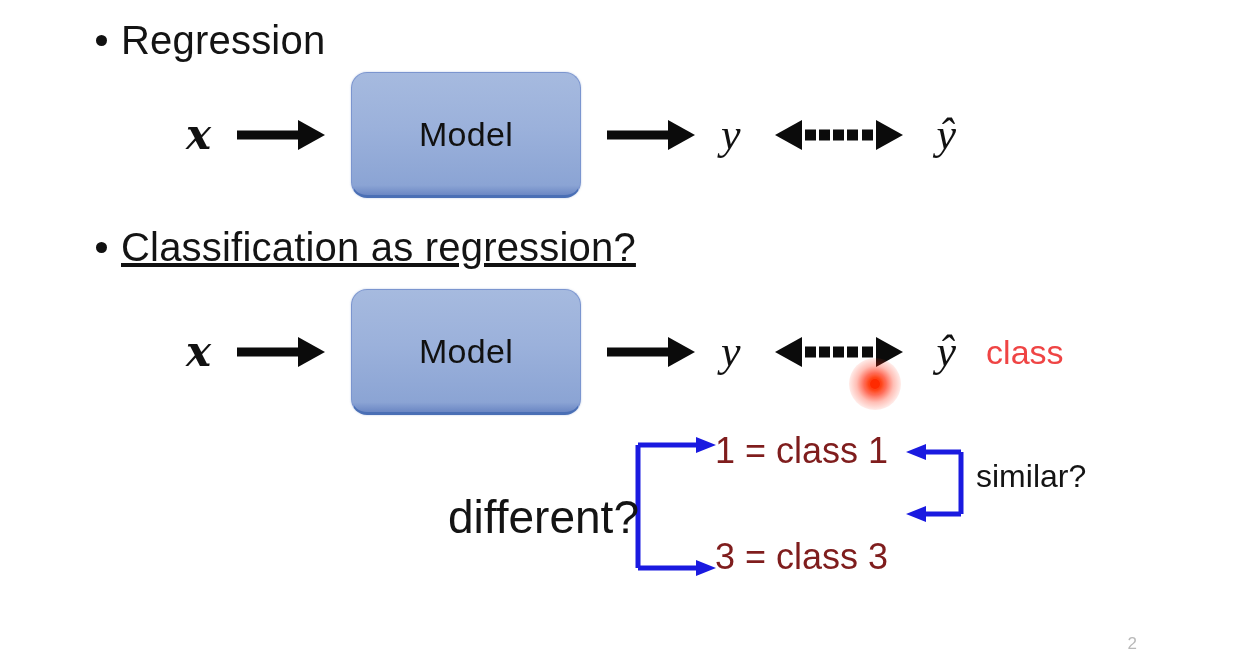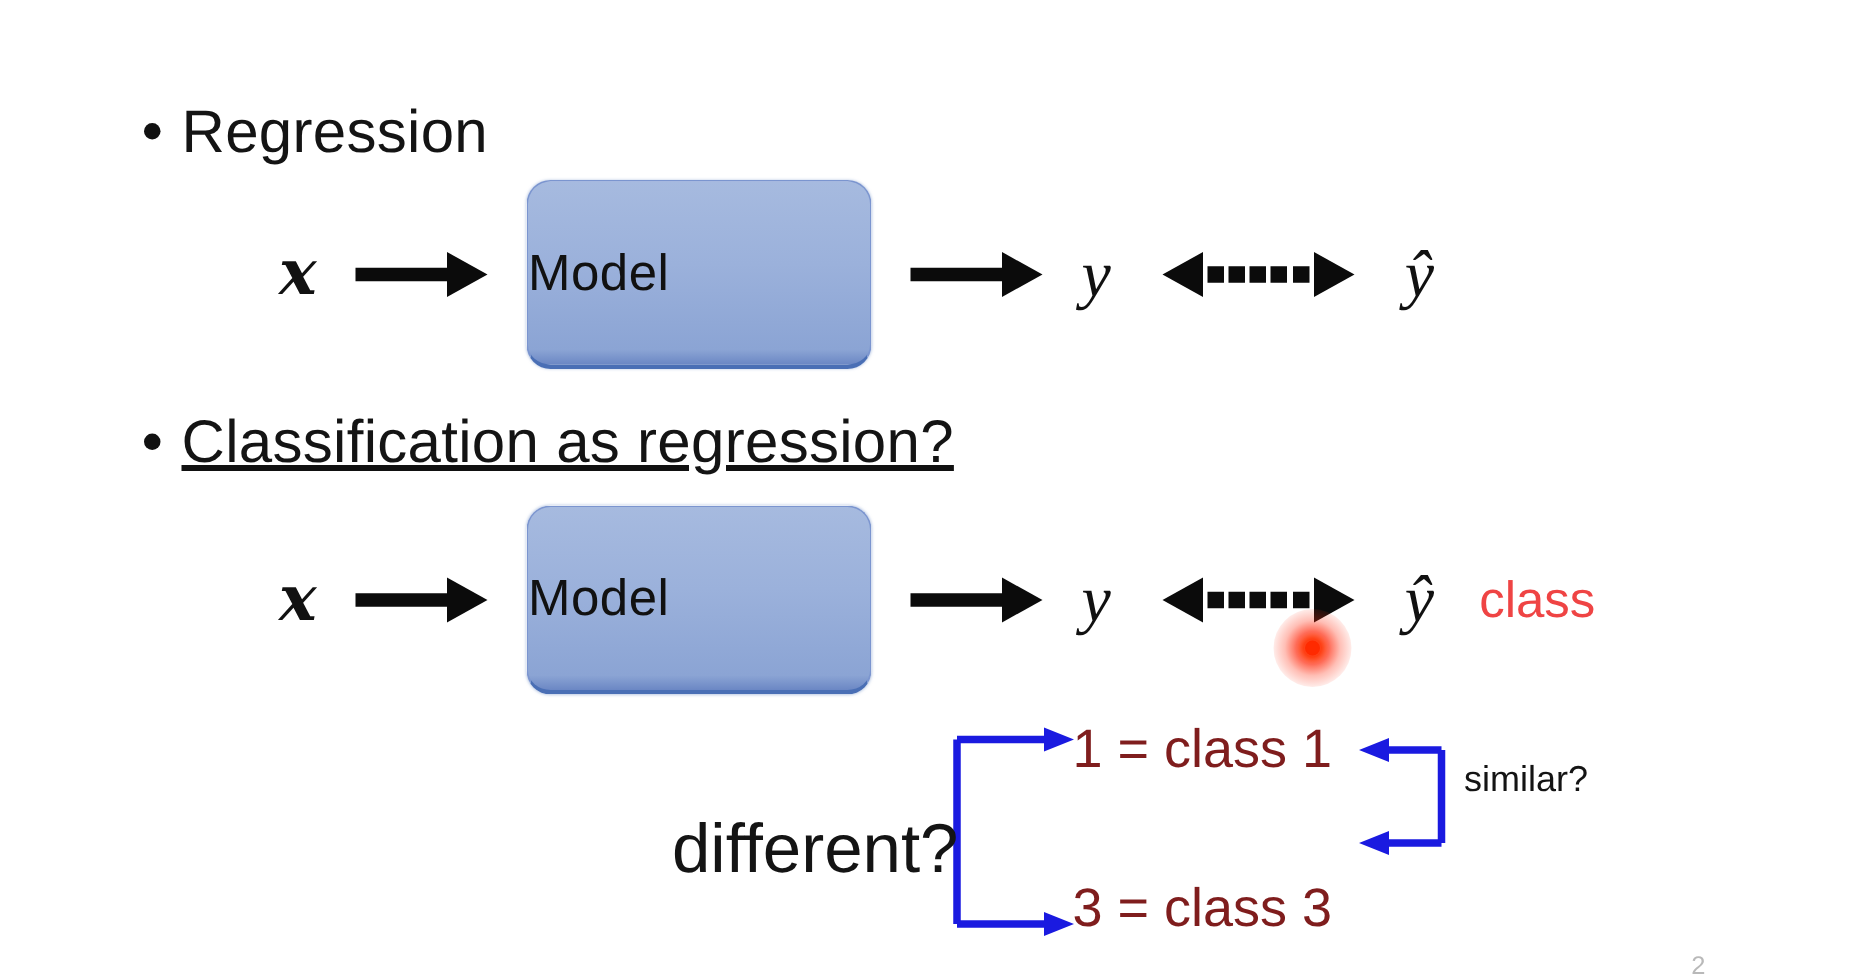--- a/index.html
+++ b/index.html
@@ -13,21 +13,20 @@
     position: relative;
     overflow: hidden;
     font-family: "Liberation Sans", sans-serif;
     color: #111111;
   }
 
   .slide {
     position: absolute;
     inset: 0;
     background: #ffffff;
-    margin-top: 48px;
   }
 
   
   .bullet-row {
     position: absolute;
     display: flex;
     align-items: baseline;
     white-space: nowrap;
   }
   .bullet-dot {
@@ -102,20 +101,21 @@
   .model-box {
     width: 228px;
     height: 122px;
     border-radius: 16px;
     background: linear-gradient(180deg, #a6badf 0%, #9bb1db 45%, #8ba4d4 92%, #6b87c4 100%);
     border: 1.5px solid #7b95cf;
     border-bottom: 3px solid #4a6fb5;
     box-shadow: 0 0 2px rgba(120,150,200,0.55);
     display: flex;
     align-items: center;
+    justify-content: center;
     flex: 0 0 auto;
   }
   .model-label {
     font-size: 34px;
     color: #111111;
     letter-spacing: 0.3px;
   }
 
   
   .arrow-dotted {
@@ -224,21 +224,21 @@
     left: 448px;
     top: 490px;
     font-size: 46px;
     color: #141414;
     white-space: nowrap;
   }
   #label-similar {
     position: absolute;
     left: 976px;
     top: 458px;
-    font-size: 24px;
+    font-size: 32px;
     color: #141414;
     white-space: nowrap;
   }
 
   #page-number {
     position: absolute;
     right: 98px;
     bottom: -4px;
     font-size: 17px;
     color: #b9b9b9;

